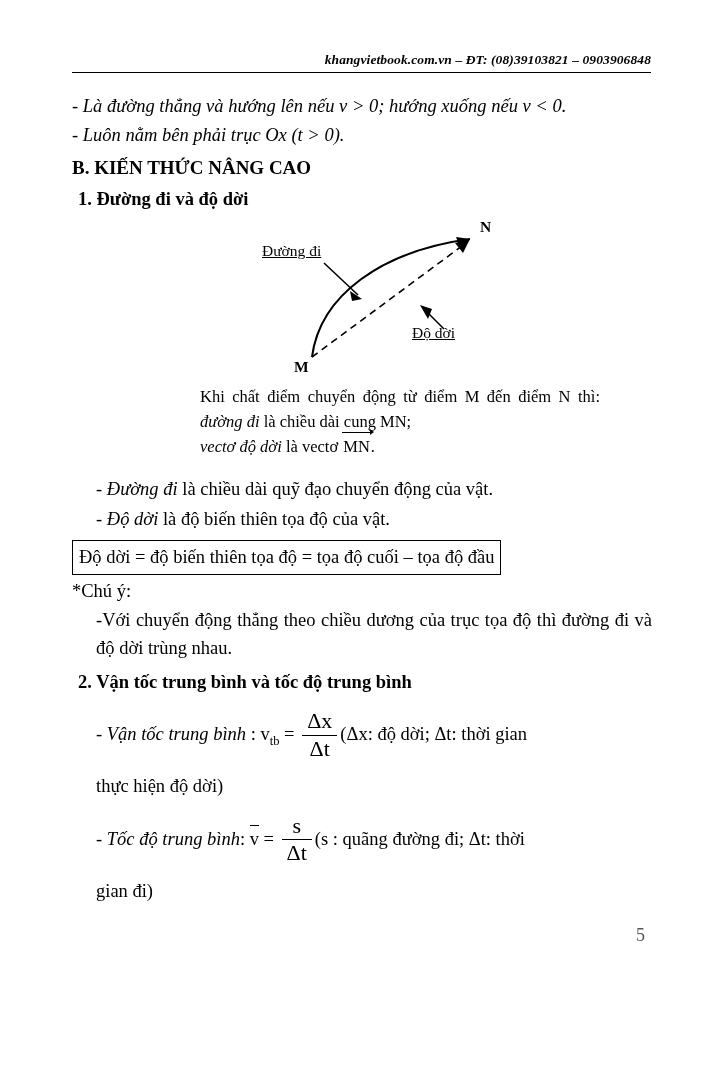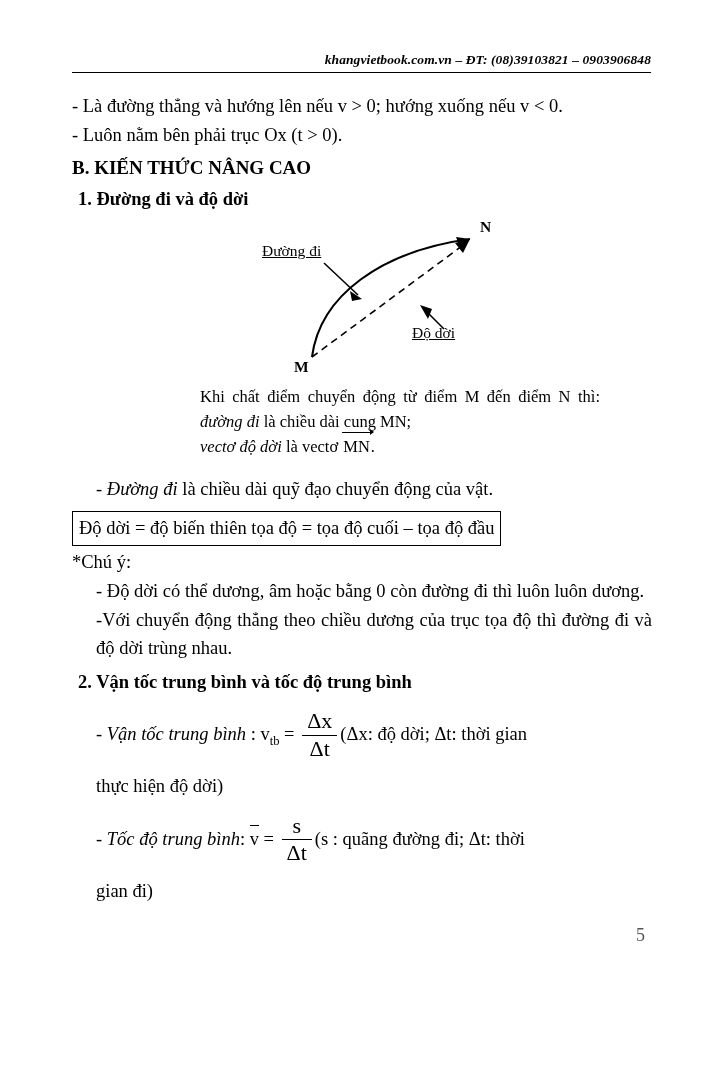--- a/index.html
+++ b/index.html
@@ -51,20 +51,21 @@
     width: 580px;
     font-size: 18.5px;
     line-height: 1.52;
   }
   .para {
     margin: 0 0 1px 0;
   }
   .hang {
     padding-left: 24px;
     text-indent: -24px;
+    font-style: italic;
   }
   .ital {
     font-style: italic;
   }
   .sec-head {
     font-weight: bold;
     font-size: 19px;
     margin-top: 5px;
   }
   .sub-head {
@@ -227,25 +228,27 @@
     <div class="caption">
       <span>Khi chất điểm chuyển động từ điểm M đến điểm N thì: </span><span class="ital">đường đi</span><span> là chiều dài cung MN; </span><br>
       <span class="ital">vectơ độ dời</span><span> là vectơ </span><span class="overline-vec">MN</span><span>.</span>
     </div>
 
     <div style="height:16px;"></div>
 
     <div class="para" style="padding-left:24px;">
       <span class="ital">- Đường đi</span><span> là chiều dài quỹ đạo chuyển động của vật.</span>
     </div>
+    <div class="para" style="padding-left:24px;">
+      <span class="ital">- Độ dời</span><span> là độ biến thiên tọa độ của vật.</span>
+    </div>
 
     <div class="boxed">Độ dời = độ biến thiên tọa độ = tọa độ cuối – tọa độ đầu</div>
 
     <div class="para">*Chú ý:</div>
-    <div class="para" style="padding-left:24px; text-align:justify;">- Độ dời có thể dương, âm hoặc bằng 0 còn đường đi thì luôn luôn dương.</div>
     <div class="para" style="padding-left:24px; text-align:justify;">-Với chuyển động thẳng theo chiều dương của trục tọa độ thì đường đi và độ dời trùng nhau.</div>
 
     <div class="sub-head" style="margin-top:6px;">2. Vận tốc trung bình và tốc độ trung bình</div>
 
     
     <div class="eqline">
       <span class="ital">- Vận tốc trung bình</span><span> : v</span><sub>tb</sub><span> = </span><span class="frac">
         <span class="num">Δx</span>
         <span class="den">Δt</span>
       </span><span>(Δx: độ dời; Δt: thời gian</span>

